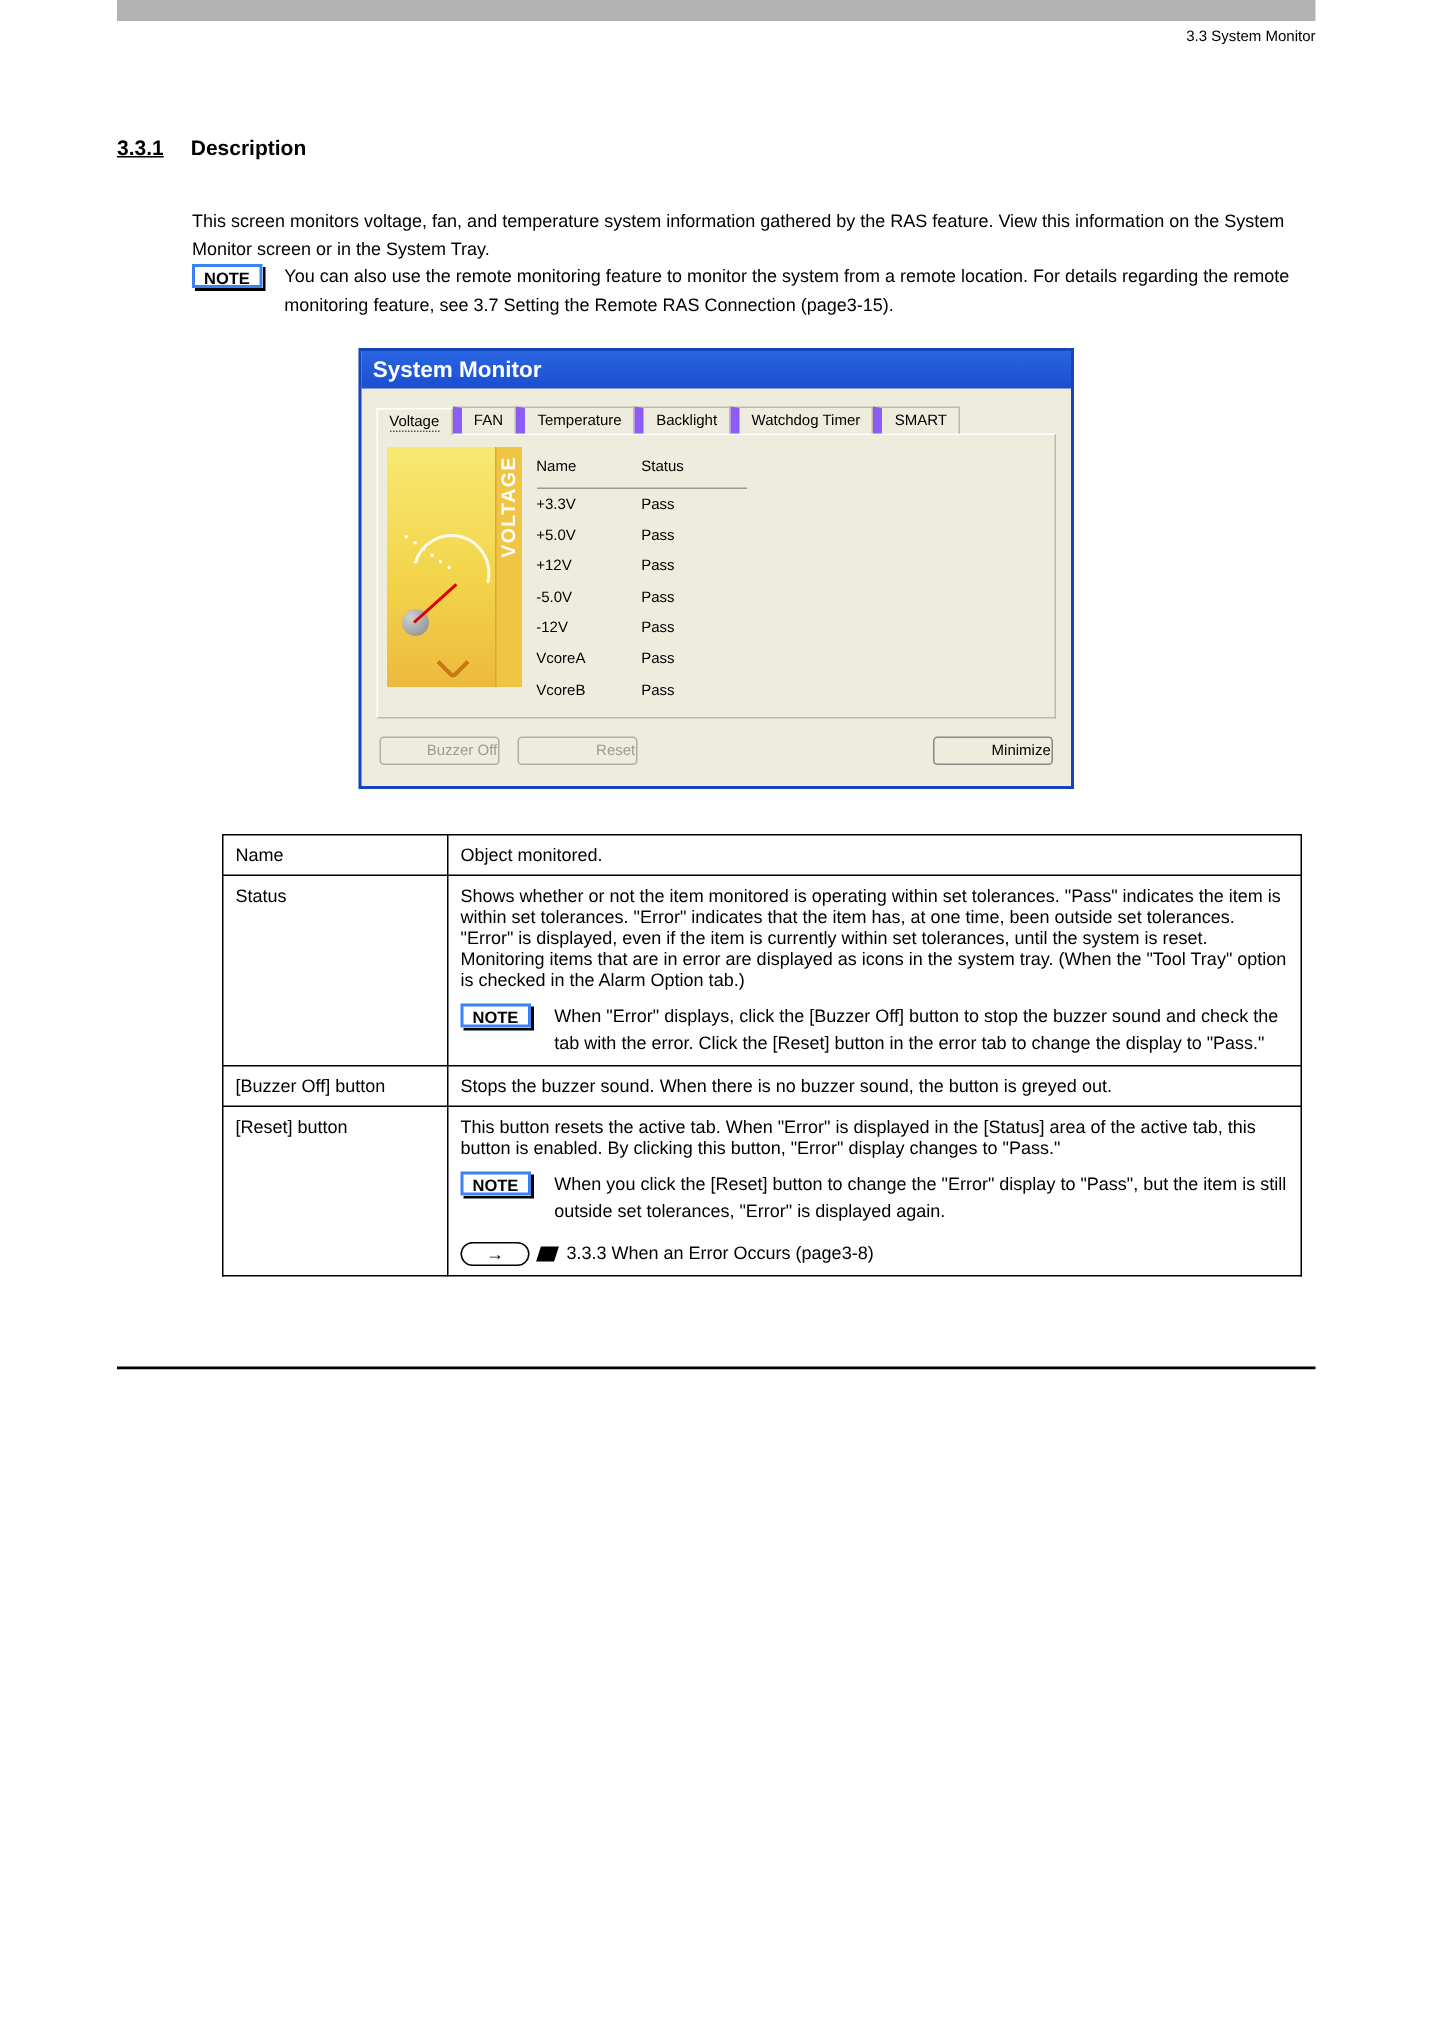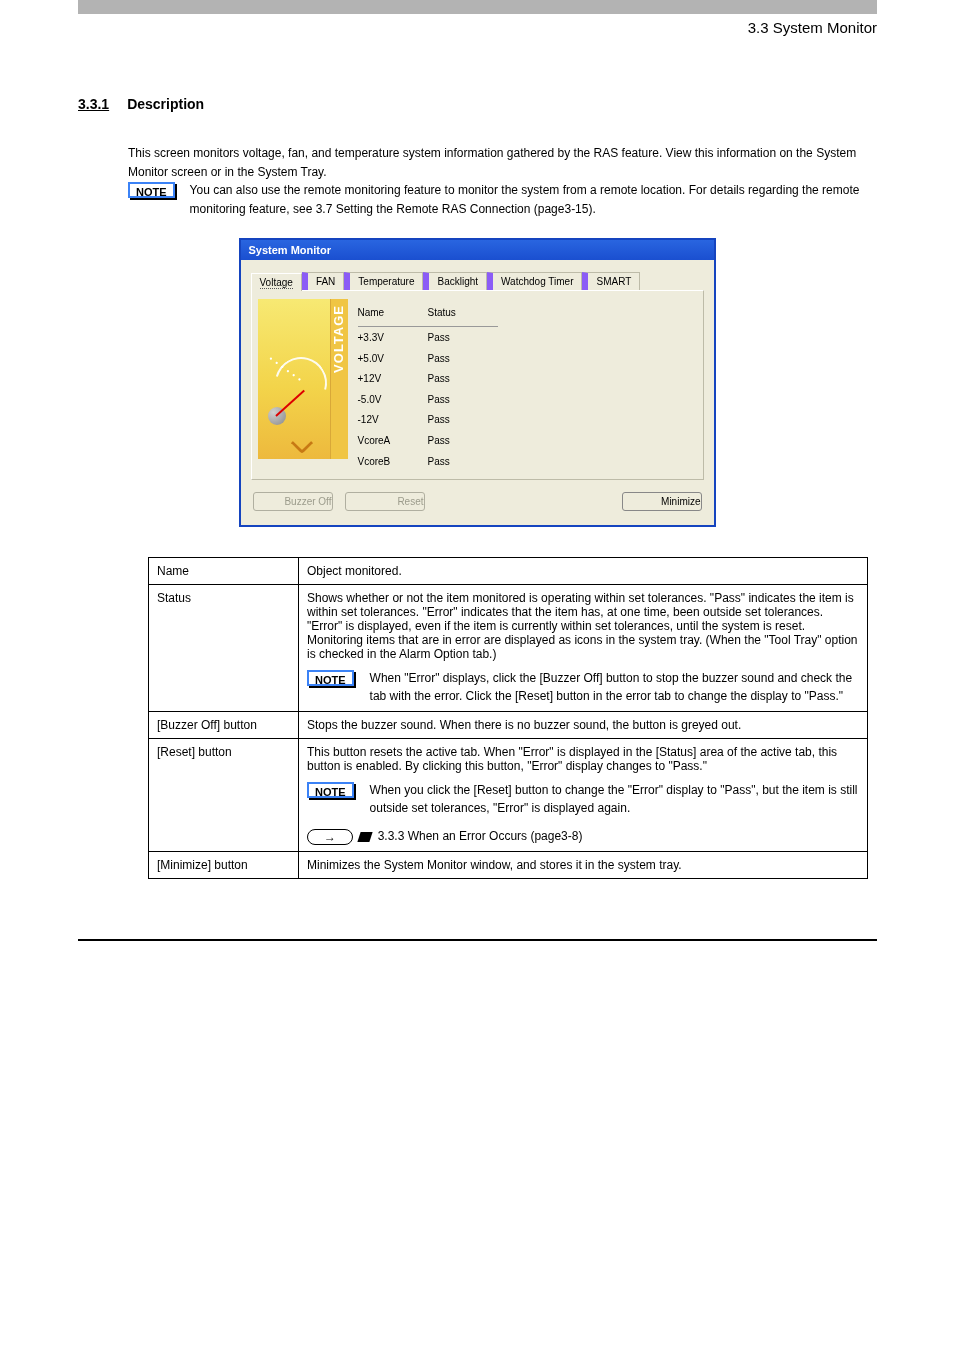--- a/index.html
+++ b/index.html
@@ -15,21 +15,21 @@
     padding: 0 78px;
   }
   .topbar {
     height: 14px;
     background: #b3b3b3;
     margin-bottom: 5px;
     width: 799px;
   }
   .header-right {
     text-align: right;
-    font-size: 15px;
+    font-size: 10px;
     margin-bottom: 60px;
     width: 799px;
   }
   .section-num {
     font-size: 14px;
     font-weight: bold;
     margin-bottom: 10px;
     text-decoration: underline;
   }
   .section-title {
@@ -75,21 +75,21 @@
     width: 477px;
     margin: 20px auto 30px auto;
     border: 2px solid #1544bf;
     background: #eeecdc;
     font-family: Tahoma, Arial, sans-serif;
   }
   .titlebar {
     background: linear-gradient(#2965e0, #1a4fd0);
     color: #fff;
     font-weight: bold;
-    font-size: 11px;
+    font-size: 15px;
     padding: 4px 8px;
   }
   .tabset {
     margin: 12px 10px 0 10px;
     position: relative;
   }
   .tabs {
     display: flex;
     gap: 0;
     font-size: 10px;
@@ -410,21 +410,17 @@
         </div>
         <div style="margin-top:12px;">
           <span class="icon-seq">
             <span class="pill">→</span>
             <span class="parallelogram"></span>
           </span>
           &nbsp;<span>3.3.3  When an Error Occurs (page3-8)</span>
         </div>
       </td>
     </tr>
-    <tr>
-      <td class="k">[Minimize] button</td>
-      <td>Minimizes the System Monitor window, and stores it in the system tray.</td>
-    </tr>
   </tbody>
     </table>
 
   <div class="footer-rule"></div>
 </div>
 
 </body></html>

